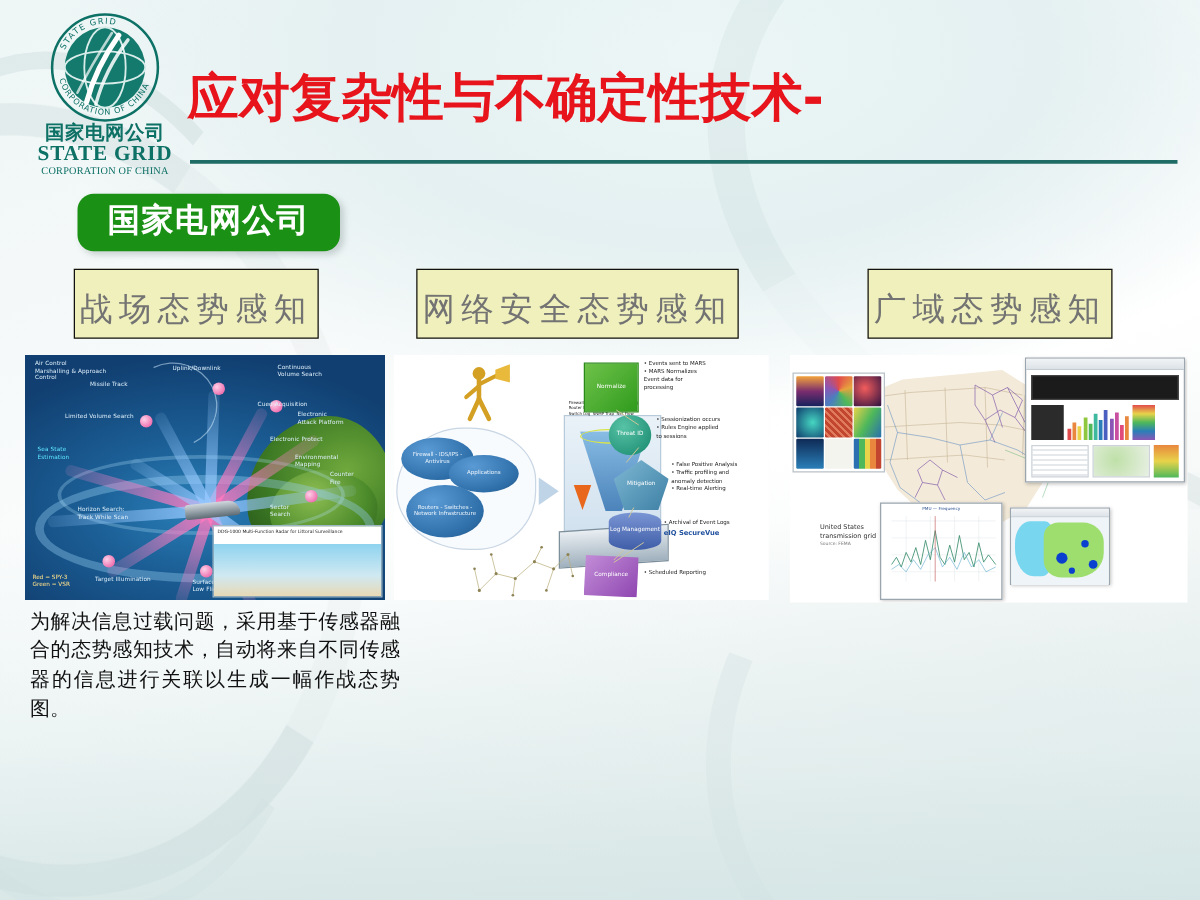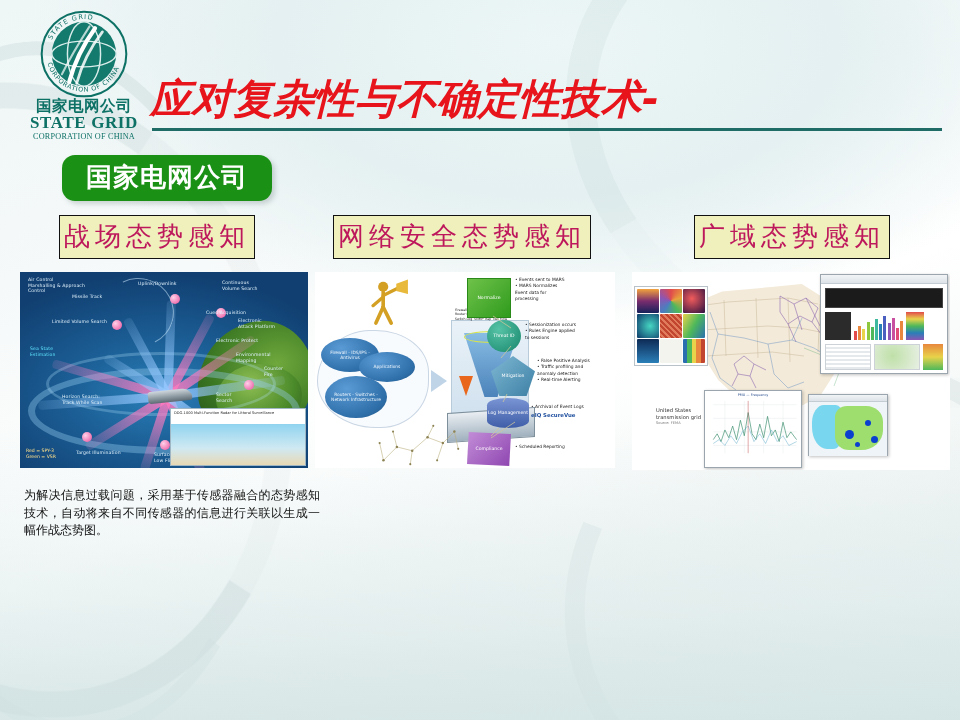--- a/index.html
+++ b/index.html
@@ -73,21 +73,21 @@
     font-size: 17px; font-weight: bold; color: #0d7166; letter-spacing: 0.6px; line-height: 1.0;
   }
   .logo-sub {
     font-family: "Liberation Serif", "DejaVu Serif", serif;
     font-size: 8.2px; color: #0d7166; letter-spacing: 0.2px; line-height: 1.1; margin-top: 1px;
   }
 
   
   .title-row {
     position: absolute; left: 150px; top: 58px; width: 800px; height: 62px;
-    display: flex; align-items: flex-end; white-space: nowrap; font-style: italic;
+    display: flex; align-items: flex-start; white-space: nowrap;
   }
   .title-main {
     font-size: 41px; font-weight: bold; color: #e8141b;
     font-family: "DejaVu Sans", sans-serif; letter-spacing: 0px; line-height: 1;
   }
   .title-accent {
     font-size: 35px; color: #4da3e8; font-family: "DejaVu Serif", serif;
     letter-spacing: 5px; line-height: 1; padding-bottom: 2px;
   }
   .title-rule {
@@ -108,39 +108,39 @@
 
   
   .cols { position: absolute; left: 0; top: 215px; width: 960px; }
   .col { position: absolute; top: 0; }
   .col-1 { left: 14px;  width: 306px; }
   .col-2 { left: 311px; width: 308px; }
   .col-3 { left: 632px; width: 322px; }
 
   .col-head {
     background: #eff0bb; border: 1.6px solid #111111;
-    text-align: right; color: #be185d;
+    text-align: right; color: #737373;
     font-family: "DejaVu Serif", "Liberation Serif", serif;
     font-size: 26px; letter-spacing: 5px; line-height: 1;
-    padding: 7px 4px 9px 4px;
+    padding: 19px 4px 9px 4px;
     margin: 0 auto; display: block; width: fit-content;
   }
   .col-1 .col-head { margin-left: 45px; }
   .col-2 .col-head { margin-left: 22px; }
   .col-3 .col-head { margin-left: 62px; }
 
   .figure { margin-top: 13px; position: relative; overflow: hidden; }
   .fig-1 { width: 288px; height: 196px; margin-left: 6px; background: #0a2c55; }
   .fig-2 { width: 300px; height: 196px; margin-left: 4px; background: #fbfbfb; }
   .fig-3 { width: 318px; height: 198px; margin-left: 0px; background: #fdfdfd; }
 
   .caption {
-    margin-top: 20px;
-    font-family: Liberation Mono, monospace;
-    font-size: 12px; color: #111111; line-height: 1.46;
+    margin-top: 6px;
+    font-family: Liberation Serif, serif;
+    font-size: 16px; color: #111111; line-height: 1.46;
     text-align: justify; text-justify: inter-character;
   }
   .cap-1 { width: 296px; margin-left: 10px; }
   .cap-2 { width: 296px; margin-left: 4px; }
   .cap-3 { width: 306px; margin-left: 0px; }
 
   
   .f1-sky { position: absolute; inset: 0;
     background:
       radial-gradient(ellipse 200px 120px at 48% 62%, #2a7fb8 0%, #1b5e95 45%, #113f71 100%),

